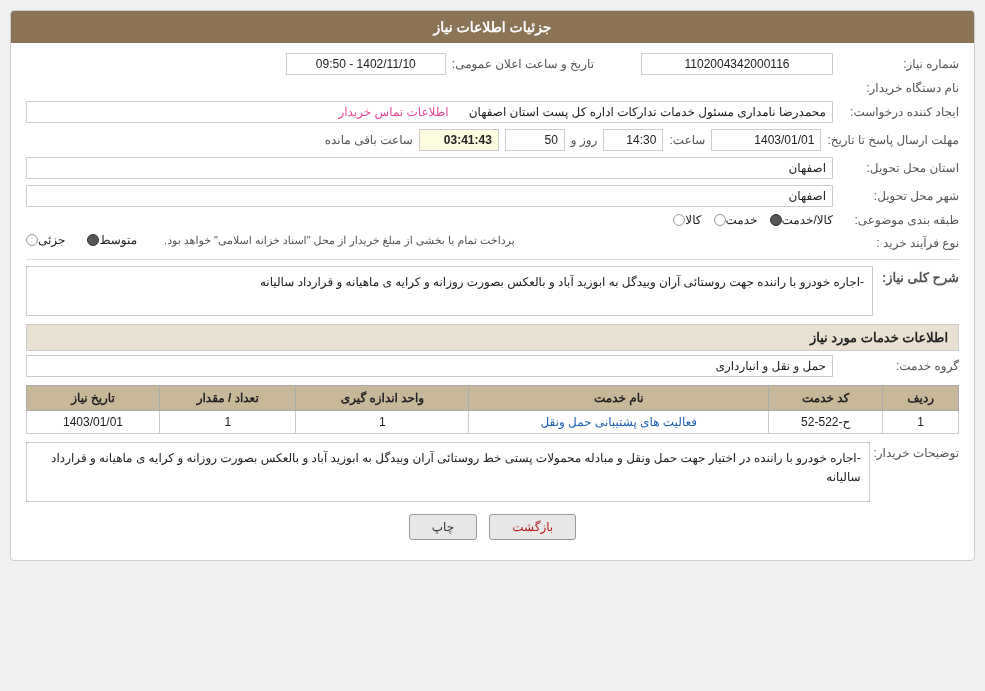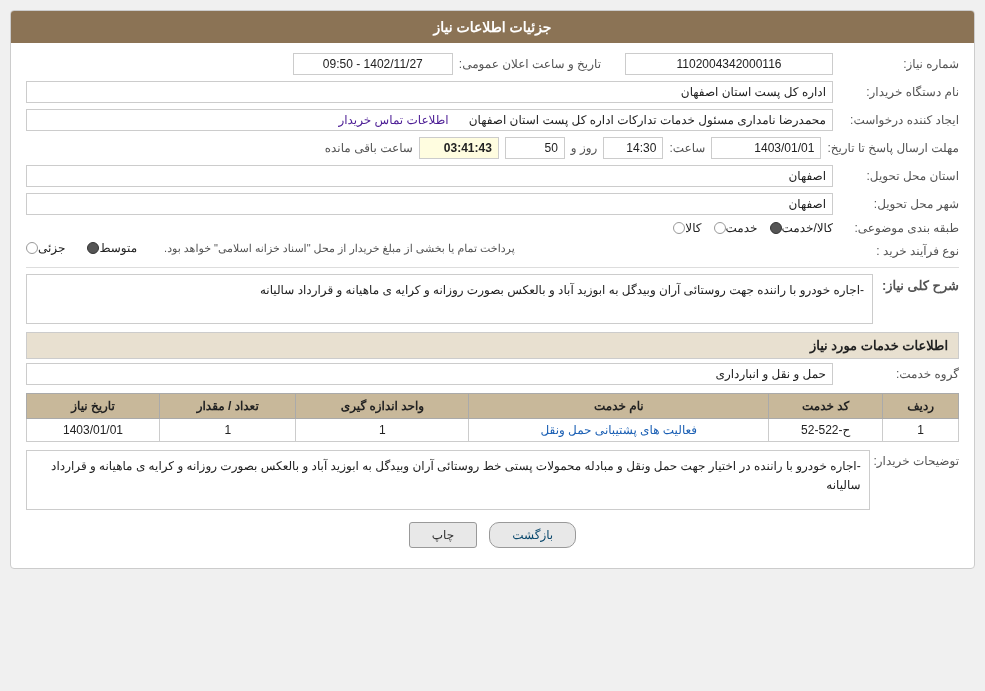--- a/index.html
+++ b/index.html
@@ -47,21 +47,21 @@
     }
     .value-box {
       border: 1px solid #ccc;
       background: #fff;
       padding: 3px 6px;
       min-height: 22px;
       font-size: 12px;
       flex: 1;
       text-align: right;
     }
-    .link-blue { color: #4c1d95; cursor: pointer; text-decoration: none; }
+    .link-blue { color: #ec4899; cursor: pointer; text-decoration: none; }
     .section-header {
       background: #e8e0d0;
       border: 1px solid #ccc;
       padding: 5px 10px;
       font-weight: bold;
       font-size: 13px;
       margin: 8px 0 4px 0;
       text-align: right;
     }
     .date-time-row {
@@ -156,21 +156,21 @@
     }
     .btn {
       padding: 5px 22px;
       border: 1px solid #999;
       border-radius: 3px;
       font-size: 12px;
       cursor: pointer;
       font-family: Tahoma, Arial, sans-serif;
     }
     .btn-print { background: #e8e8e8; color: #333; }
-    .btn-back { background: #e8e8e8; color: #0c4a6e; border-radius: 10px; }
+    .btn-back { background: #e8e8e8; color: #b91c1c; }
     .separator {
       border: none;
       border-top: 1px solid #ddd;
       margin: 6px 0;
     }
     .sharhrow {
       display: flex;
       align-items: flex-start;
       gap: 6px;
       margin-bottom: 6px;
@@ -182,28 +182,27 @@
 
 <div class="page-container">
   <div class="main-card">
 
     <div class="card-header">جزئیات اطلاعات نیاز</div>
 
     <div class="card-body">
 
       <div class="info-row">
         <span class="label">شماره نیاز:</span>
-        <div class="value-box" style="width:208px;flex:none;text-align:center;">1102004342000116</div>
+        <div class="value-box" style="width:192px;flex:none;text-align:center;margin-left:23px;">1102004342000116</div>
         <span class="label" style="min-width:auto;margin-right:18px;">تاریخ و ساعت اعلان عمومی:</span>
-        <div class="value-box" style="width:160px;flex:none;text-align:center;">1402/11/27 - 09:50</div>
+        <div class="value-box" style="width:160px;flex:none;text-align:center;">1402/11/10 - 09:50</div>
       </div>
 
       <div class="info-row">
         <span class="label">نام دستگاه خریدار:</span>
-        <div class="value-box">اداره کل پست استان اصفهان</div>
       </div>
 
       <div class="info-row">
         <span class="label">ایجاد کننده درخواست:</span>
         <div class="value-box">
           <span>محمدرضا نامداری مسئول خدمات تداركات اداره كل پست استان اصفهان</span>
           <span style="margin-right:10px;">&nbsp;</span>
           <a class="link-blue">اطلاعات تماس خریدار</a>
         </div>
       </div>

